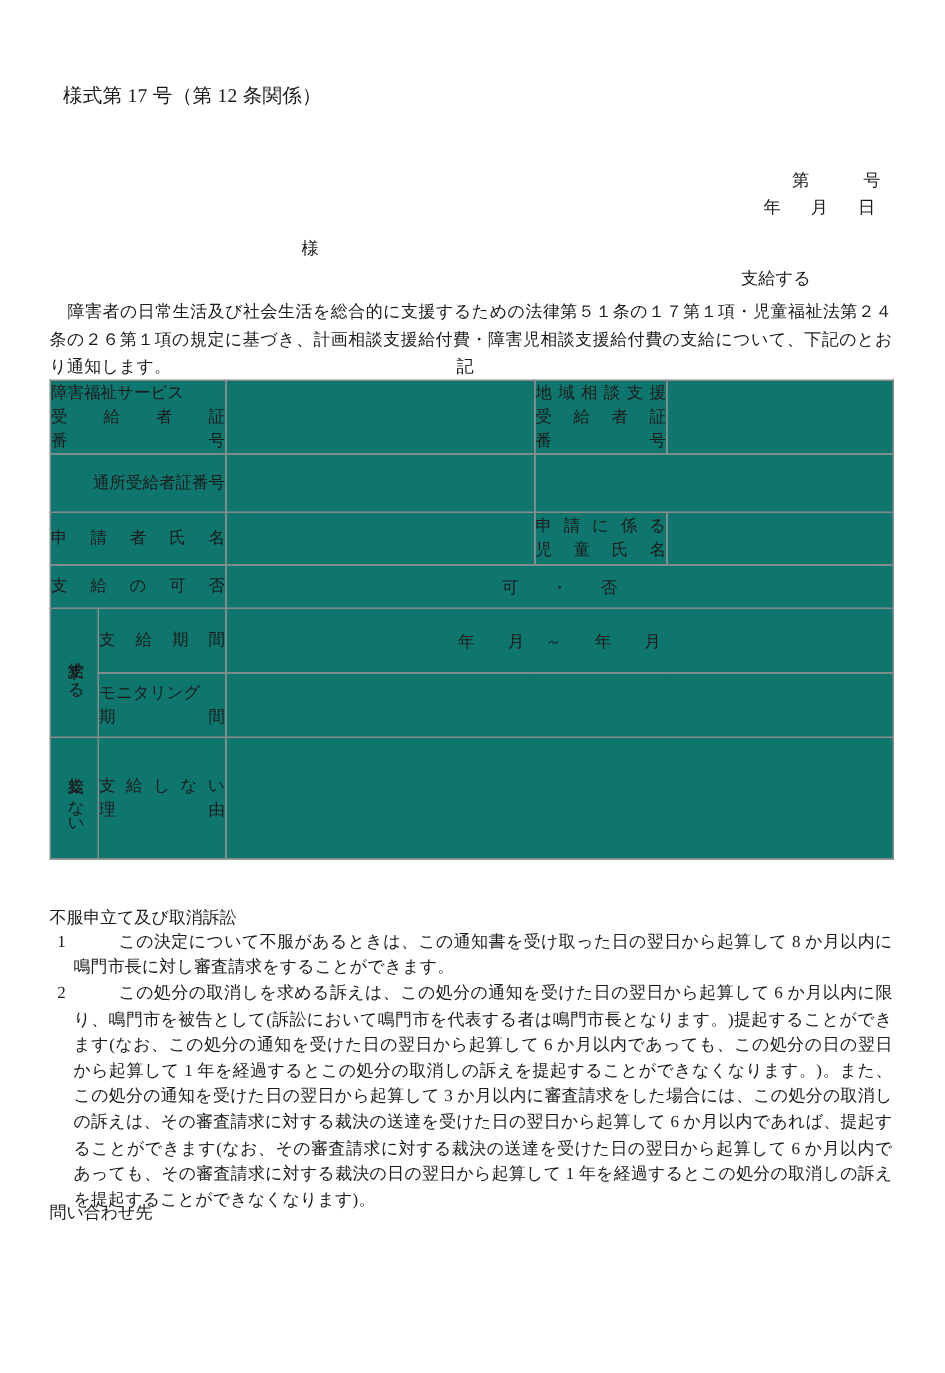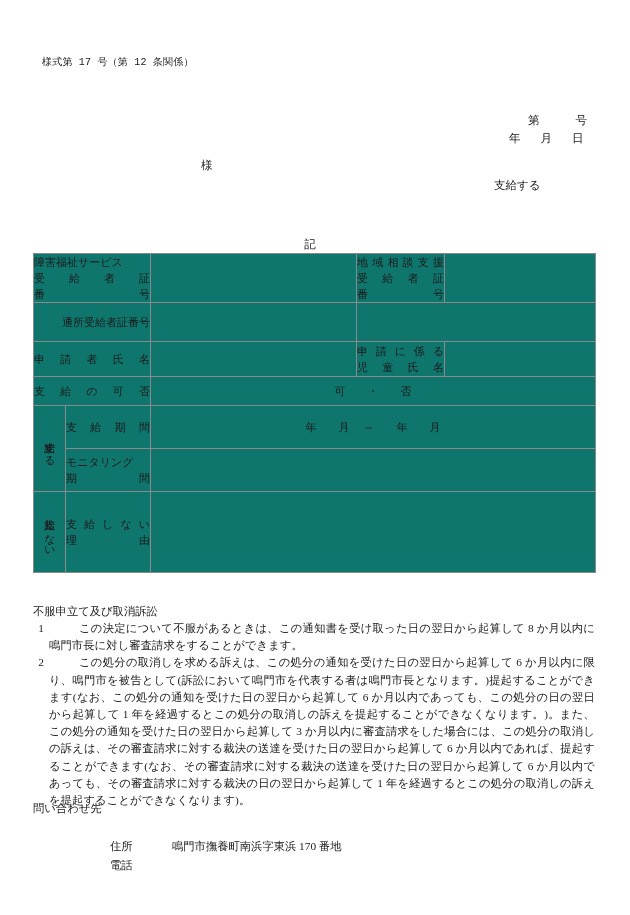--- a/index.html
+++ b/index.html
@@ -20,24 +20,23 @@
     position: absolute;
     left: 0; top: 0;
     width: 630px;
     height: 915px;
   }
 
   
   .form-no {
     position: absolute;
     left: 42px; top: 55px;
-    font-size: 10px;
+    font-size: 13px;
     letter-spacing: 0.2px;
     white-space: nowrap;
-    font-family: Liberation Mono, monospace;
   }
   .doc-title {
     position: absolute;
     left: 130px; top: 78px;
     font-size: 11.5px;
     letter-spacing: 0.3px;
     white-space: nowrap;
   }
   .issue-no {
     position: absolute;
@@ -202,20 +201,21 @@
   <div class="issue-no">
     <span>第</span><span class="gap"></span><span>号</span>
   </div>
   <div class="issue-date">
     <span>年</span><span class="gap"></span><span>月</span><span class="gap"></span><span>日</span>
   </div>
 
   <div class="addressee">様</div>
   <div class="issuer">支給する</div>
 
+  <div class="intro">障害者の日常生活及び社会生活を総合的に支援するための法律第５１条の１７第１項・児童福祉法第２４条の２６第１項の規定に基づき、計画相談支援給付費・障害児相談支援給付費の支給について、下記のとおり通知します。</div>
   <div class="ki"><span>記</span></div>
 
   <table class="tbl">
     <colgroup>
       <col style="width:32px">
       <col style="width:85px">
       <col style="width:206px">
       <col style="width:88px">
       <col style="width:151px">
     </colgroup>
@@ -403,24 +403,14 @@
       <div class="num">1</div>
       <div class="txt">この決定について不服があるときは、この通知書を受け取った日の翌日から起算して 8 か月以内に鳴門市長に対し審査請求をすることができます。</div>
     </div>
     <div class="ai">
       <div class="num">2</div>
       <div class="txt">この処分の取消しを求める訴えは、この処分の通知を受けた日の翌日から起算して 6 か月以内に限り、鳴門市を被告として(訴訟において鳴門市を代表する者は鳴門市長となります。)提起することができます(なお、この処分の通知を受けた日の翌日から起算して 6 か月以内であっても、この処分の日の翌日から起算して 1 年を経過するとこの処分の取消しの訴えを提起することができなくなります。)。また、この処分の通知を受けた日の翌日から起算して 3 か月以内に審査請求をした場合には、この処分の取消しの訴えは、その審査請求に対する裁決の送達を受けた日の翌日から起算して 6 か月以内であれば、提起することができます(なお、その審査請求に対する裁決の送達を受けた日の翌日から起算して 6 か月以内であっても、その審査請求に対する裁決の日の翌日から起算して 1 年を経過するとこの処分の取消しの訴えを提起することができなくなります)。</div>
     </div>
   </div>
 
   <div class="contact-title">問い合わせ先</div>
-  <div class="contact-rows">
-    <div class="crow">
-      <div class="k">住所</div>
-      <div class="v">鳴門市撫養町南浜字東浜 170 番地</div>
-    </div>
-    <div class="crow">
-      <div class="k">電話</div>
-      <div class="v"></div>
-    </div>
-  </div>
 
 </div>
 
 </body></html>

